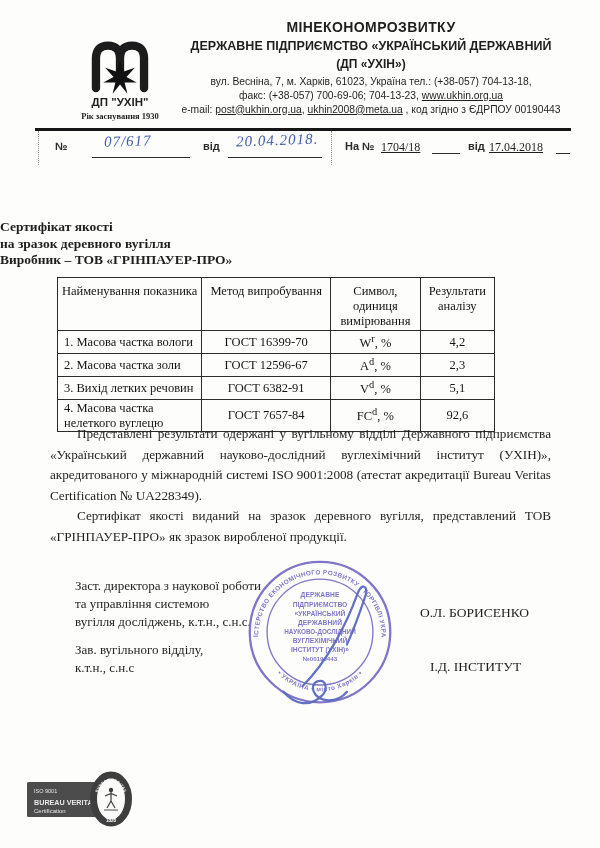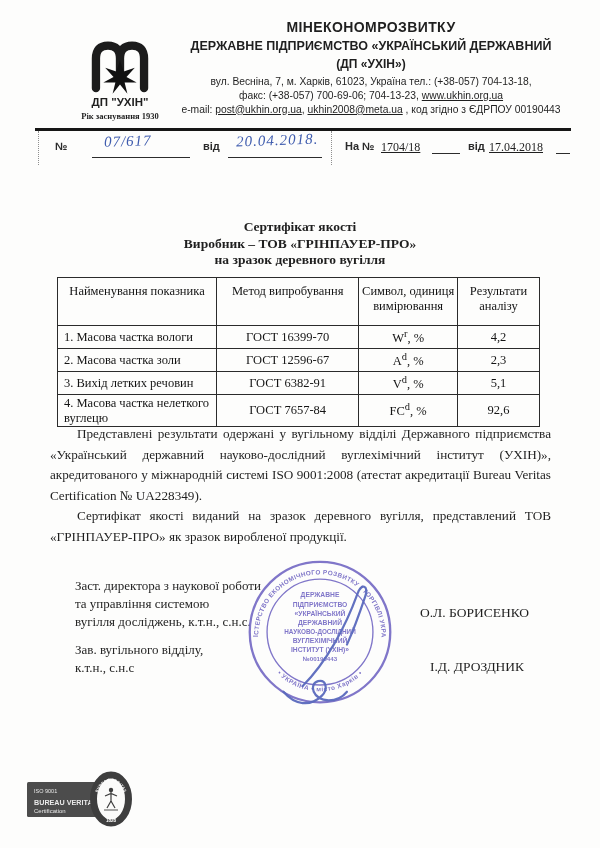--- a/index.html
+++ b/index.html
@@ -21,24 +21,24 @@
   .contact{font-size:10.3px;line-height:14px;margin-top:4px;}
   .contact .lnk{text-decoration:underline;}
   .rule{position:absolute;left:35px;top:128px;width:536px;height:3px;background:#161616;}
   
   .dotline{position:absolute;top:131px;height:34px;width:0;border-left:1px dotted #8f8f8f;}
   .reflabel{position:absolute;top:140px;font-family:"Liberation Sans",sans-serif;font-size:11px;font-weight:bold;color:#2a2a2a;}
   .hand{position:absolute;font-style:italic;font-size:15px;letter-spacing:1px;transform:rotate(-2deg);white-space:nowrap;}
   .hwline{position:absolute;height:0;border-bottom:1.3px solid #2c2c2c;}
   .typedval{position:absolute;top:140px;font-size:12px;text-decoration:underline;white-space:nowrap;}
   
-  .title-block{position:absolute;left:0;top:219px;width:600px;text-align:center;
+  .title-block{position:absolute;left:0;top:219px;width:600px;
     font-weight:bold;font-size:13.5px;line-height:16.5px;}
   
-  table.res{position:absolute;left:57px;top:277px;width:483px;border-collapse:collapse;
+  table.res{position:absolute;left:57px;top:277px;width:438px;border-collapse:collapse;
     font-size:12.5px;color:#141414;}
   table.res th,table.res td{border:1.4px solid #2b2b2b;}
   table.res th{font-weight:normal;vertical-align:top;padding-top:6px;line-height:15px;height:40px;}
   table.res td{height:20px;text-align:center;padding:1px 2px;}
   table.res td.name{text-align:left;padding-left:6px;line-height:14.5px;}
   .c1{width:33%;} .c2{width:29.5%;} .c3{width:20.5%;} .c4{width:17%;}
   
   .bodytext{position:absolute;left:50px;top:424px;width:501px;font-size:13.2px;
     line-height:20.5px;text-align:justify;}
   .bodytext p{margin:0;text-indent:27px;}
@@ -93,22 +93,22 @@
 
   <span class="reflabel" style="left:345px;">На №</span>
   <span class="typedval" style="left:381px;">1704/18</span>
   <span class="hwline" style="left:432px;top:153px;width:28px;"></span>
   <span class="reflabel" style="left:468px;">від</span>
   <span class="typedval" style="left:489px;">17.04.2018</span>
   <span class="hwline" style="left:556px;top:153px;width:14px;"></span>
 
   <div class="title-block">
     <div>Сертифікат якості</div>
+    <div>на зразок деревного вугілля</div>
     <div>Виробник –  ТОВ «ГРІНПАУЕР-ПРО»</div>
-    <div>на зразок деревного вугілля</div>
   </div>
 
   <table class="res">
     <tbody>
         <tr>
       <th class="c1">Найменування показника</th>
       <th class="c2">Метод випробування</th>
       <th class="c3">Символ, одиниця вимірювання</th>
       <th class="c4">Результати аналізу</th>
     </tr>
@@ -148,21 +148,21 @@
     <span>Заст. директора з наукової роботи</span><br>
     <span>та управління системою</span><br>
     <span>вугілля досліджень, к.т.н., с.н.с.</span>
   </div>
   <div class="signame" style="left:420px;top:605px;">О.Л. БОРИСЕНКО</div>
 
   <div class="sigtitle" style="top:641px;">
     <span>Зав. вугільного відділу,</span><br>
     <span>к.т.н., с.н.с</span>
   </div>
-  <div class="signame" style="left:430px;top:659px;">І.Д. ДРОЗДНИК</div>
+  <div class="signame" style="left:430px;top:659px;">І.Д. ІНСТИТУТ</div>
 
   <svg class="stamp" width="154" height="164" viewBox="0 0 160 164">
     <defs>
       <path id="arcTop" d="M 16 84 A 64 64 0 1 1 144 84"></path>
       <path id="arcBottom" d="M 26 110 A 62 62 0 0 0 134 110"></path>
     </defs>
     <g stroke="#6f64c2" fill="none">
       <circle cx="80" cy="80" r="73" stroke-width="2.4"></circle>
       <circle cx="80" cy="80" r="55" stroke-width="1.4"></circle>
     </g>

